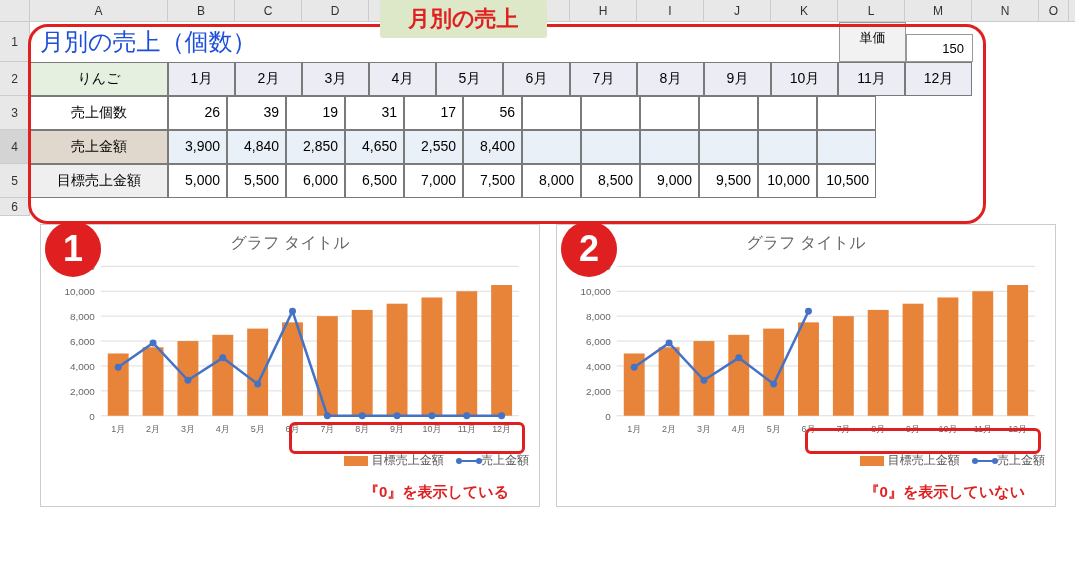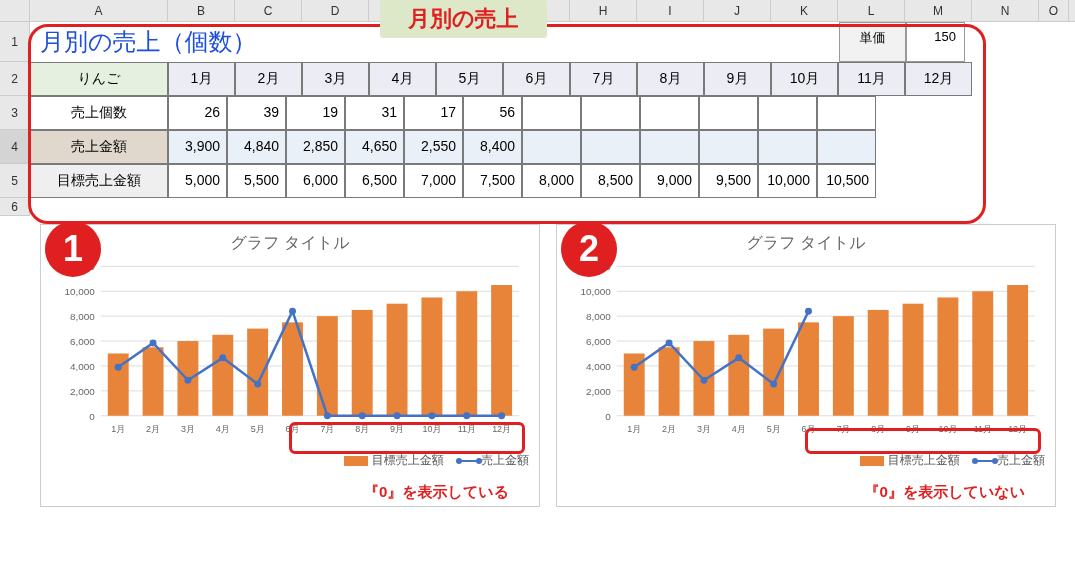--- a/index.html
+++ b/index.html
@@ -64,21 +64,21 @@
     <div class="ch" style="width: 67px;">M</div>
     <div class="ch" style="width: 67px;">N</div>
     <div class="ch" style="width: 30px;">O</div>
   </div>
 
 <div class="row" style="height:40px;">
   <div class="row-header">1</div>
   <div class="title-cell" style="width:742px;">月別の売上（個数）</div>
   <div style="width:67px;"></div>
   <div class="label-box" style="width:67px;">単価</div>
-  <div class="val-box" style="width:59px;">150</div>
+  <div class="val-box" style="width:67px;margin-top:12px;">150</div>
 </div>
 
 <div class="source-badge">
   <span>月別の売上</span>
 </div>
 <div class="red-outline"></div>
 
 <div class="data-table">
   <div class="trow">
     <div class="row-header" style="height:auto;">2</div>

